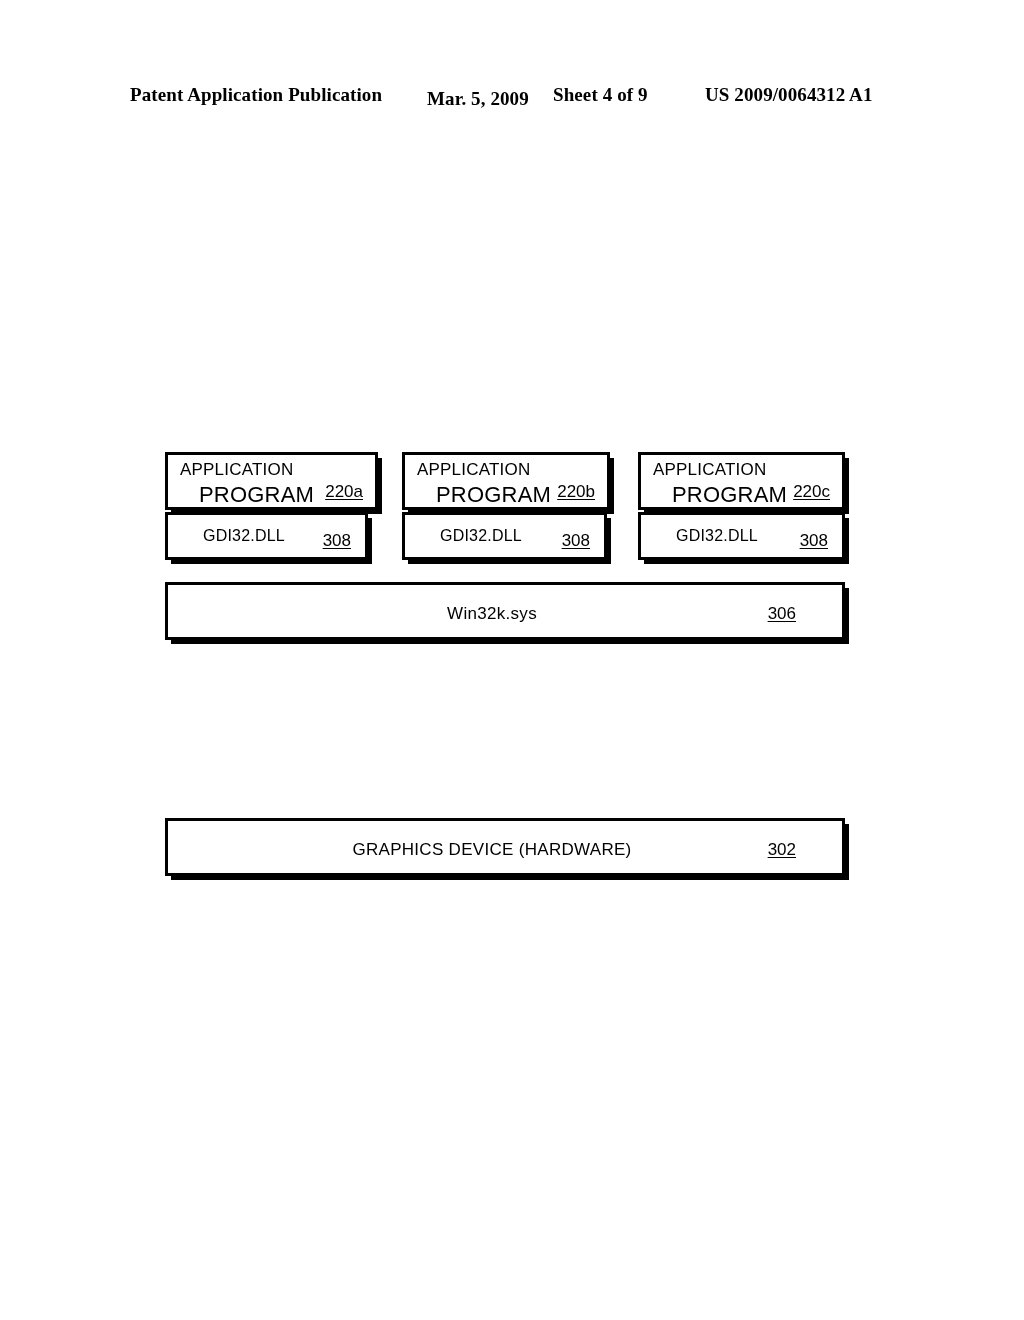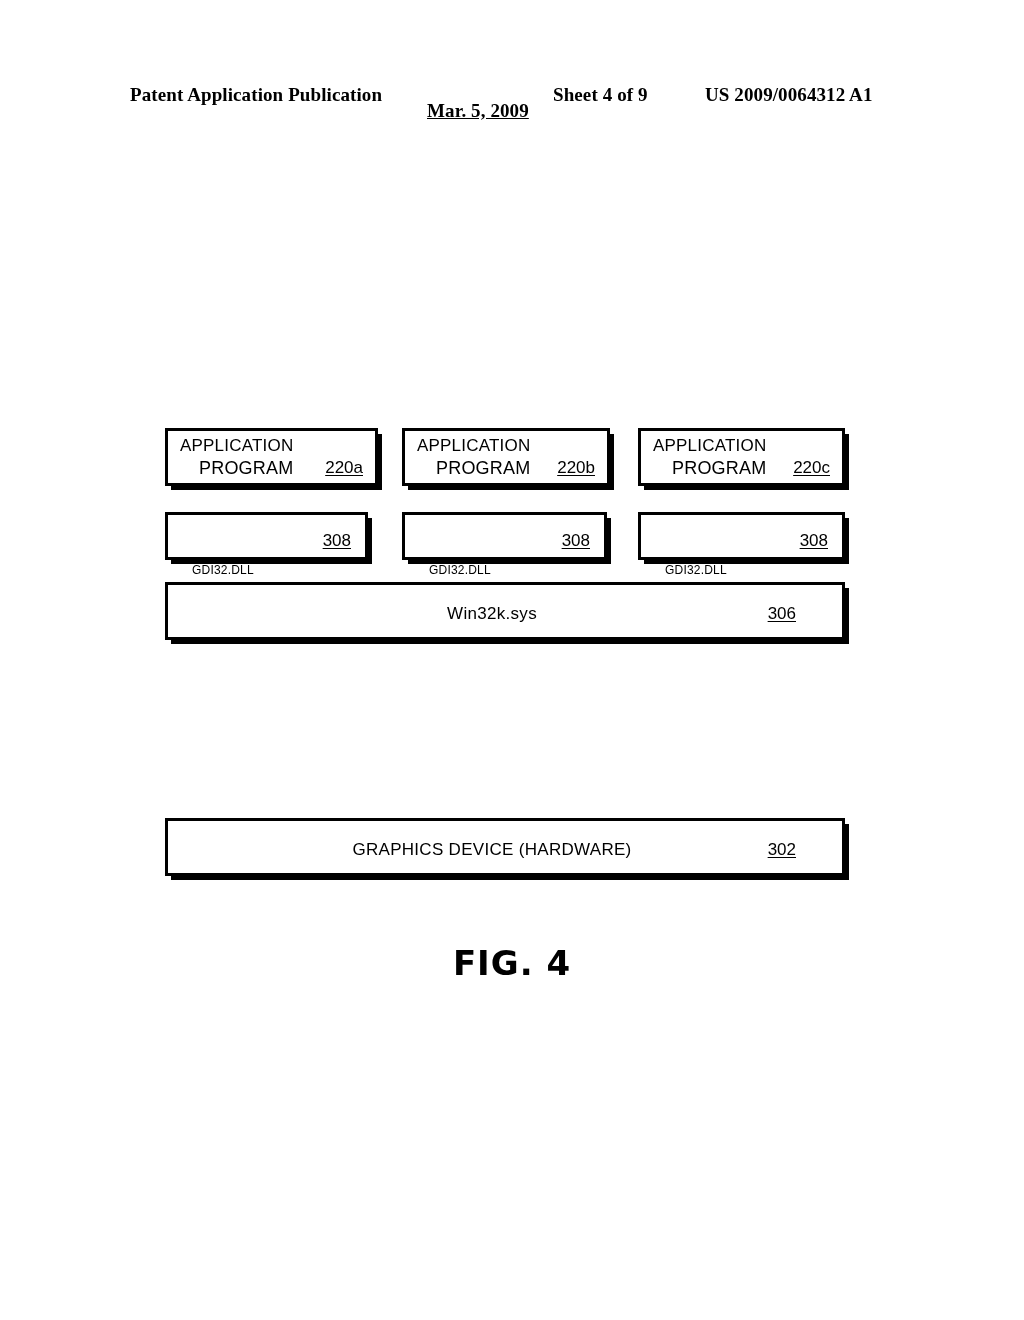--- a/index.html
+++ b/index.html
@@ -30,22 +30,21 @@
     white-space: nowrap;
   }
   .hdr-pub {
     position: absolute;
     left: 130px;
     top: 0;
   }
   .hdr-date {
     position: absolute;
     left: 427px;
-    top: 16px;
-    text-decoration: underline;
+    top: 4px;
   }
   .hdr-sheet {
     position: absolute;
     left: 553px;
     top: 0;
   }
   .hdr-num {
     position: absolute;
     left: 705px;
     top: 0;
@@ -64,36 +63,36 @@
   .pbox {
     position: absolute;
     box-sizing: border-box;
     background: #ffffff;
     border: 3px solid #000000;
     box-shadow: 5px 5px 0 -1px #000000;
   }
 
   
   .appbox {
-    top: 428px;
+    top: 452px;
     height: 58px;
     padding-left: 16px;
   }
   .appbox .line1 {
     position: absolute;
     top: 5px;
     left: 12px;
     font-size: 17px;
     letter-spacing: 0.2px;
   }
   .appbox .line2 {
     position: absolute;
     top: 27px;
     left: 31px;
-    font-size: 18px;
+    font-size: 22px;
     letter-spacing: 0.2px;
   }
   .appbox .refnum {
     position: absolute;
     top: 27px;
     right: 12px;
     font-size: 17px;
     text-decoration: underline;
     text-underline-offset: 2px;
   }
@@ -103,24 +102,23 @@
   #app-box-c { left: 638px; width: 207px; }
 
   
   .gdibox {
     top: 512px;
     height: 48px;
   }
   .gdibox .gdi-label {
     position: absolute;
     top: 12px;
-    left: 24px;
-    font-size: 12px;
+    left: 35px;
+    font-size: 16px;
     letter-spacing: 0.2px;
-    margin-top: 36px;
   }
   .gdibox .refnum {
     position: absolute;
     top: 16px;
     right: 14px;
     font-size: 17px;
     text-decoration: underline;
     text-underline-offset: 2px;
   }
 
@@ -224,15 +222,14 @@
     <span class="refnum">306</span>
   </div>
 
 
 
   <div class="pbox barbox" id="bar-gfxdev">
     <span class="bar-label">GRAPHICS DEVICE (HARDWARE)</span>
     <span class="refnum">302</span>
   </div>
 
-  <div class="fig-caption">FIG. 4</div>
 
 </div>
 
 </body></html>

